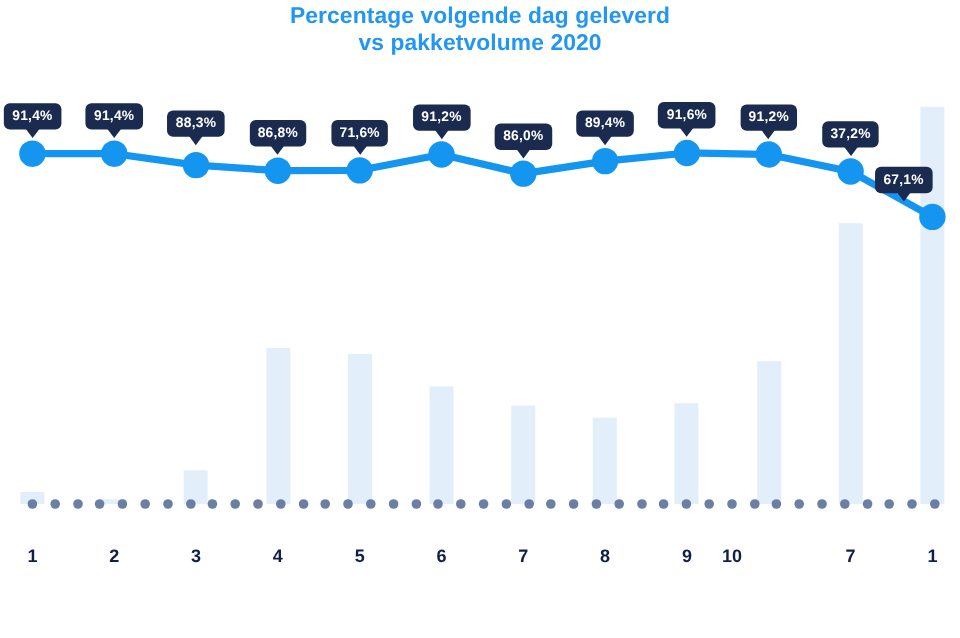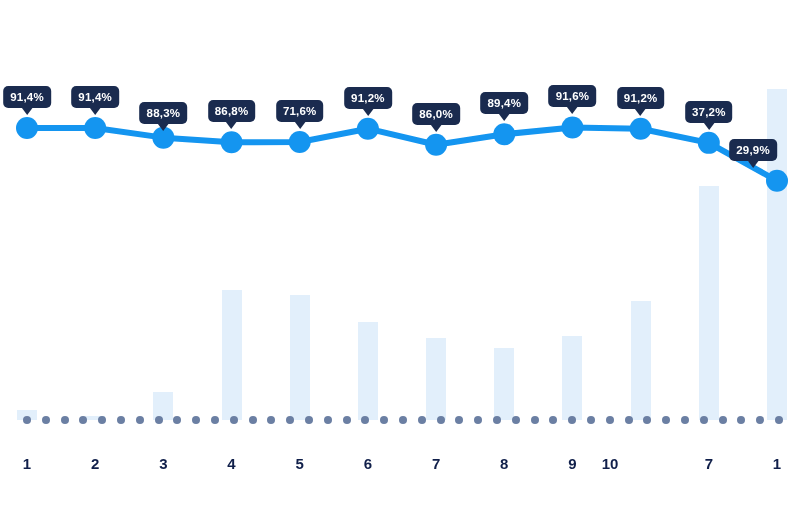--- a/index.html
+++ b/index.html
@@ -128,20 +128,24 @@
     letter-spacing: 0.2px;
     line-height: 18px;
     cursor: pointer;
   }
 </style>
 </head>
 <body>
 
 <div id="page">
 
+  <div id="chart-title">
+    <span class="line">Percentage volgende dag geleverd</span>
+    <span class="line">vs pakketvolume 2020</span>
+  </div>
 
   <div id="plot">
     <div id="bars-layer">
         <div class="bar" style="left: 17px; top: 410.333px; height: 9.66667px;"></div>
         <div class="bar" style="left: 85.1818px; top: 416.133px; height: 3.86667px;"></div>
         <div class="bar" style="left: 153.364px; top: 391.967px; height: 28.0333px;"></div>
         <div class="bar" style="left: 221.545px; top: 290.467px; height: 129.533px;"></div>
         <div class="bar" style="left: 289.727px; top: 295.3px; height: 124.7px;"></div>
         <div class="bar" style="left: 357.909px; top: 322.367px; height: 97.6333px;"></div>
         <div class="bar" style="left: 426.091px; top: 337.833px; height: 82.1667px;"></div>
@@ -207,30 +211,30 @@
           <circle cx="504.2727272727273" cy="134.248" r="11" fill="#1495f0"></circle>
           <circle cx="572.4545454545455" cy="127.47200000000002" r="11" fill="#1495f0"></circle>
           <circle cx="640.6363636363637" cy="128.704" r="11" fill="#1495f0"></circle>
           <circle cx="708.8181818181819" cy="142.872" r="11" fill="#1495f0"></circle>
           <circle cx="777" cy="180.756" r="11" fill="#1495f0"></circle>
         </g>
     </svg>
     <div id="labels-layer">
         <div class="tooltip" style="left: 27px; top: 86.088px;">91,4%</div>
         <div class="tooltip" style="left: 95.1818px; top: 86.088px;">91,4%</div>
-        <div class="tooltip" style="left: 163.364px; top: 102px;">88,3%</div>
+        <div class="tooltip" style="left: 163.364px; top: 92px;">88,3%</div>
         <div class="tooltip" style="left: 231.545px; top: 100.256px;">86,8%</div>
         <div class="tooltip" style="left: 299.727px; top: 99.948px;">71,6%</div>
         <div class="tooltip" style="left: 367.909px; top: 86.704px;">91,2%</div>
         <div class="tooltip" style="left: 436.091px; top: 102.72px;">86,0%</div>
         <div class="tooltip" style="left: 504.273px; top: 92.248px; text-align: right;">89,4%</div>
         <div class="tooltip" style="left: 572.455px; top: 85.472px;">91,6%</div>
         <div class="tooltip" style="left: 640.636px; top: 86.704px;">91,2%</div>
         <div class="tooltip" style="left: 708.818px; top: 100.872px;">37,2%</div>
-        <div class="tooltip" style="left: 753px; top: 138.756px;">29,9%</div>
+        <div class="tooltip" style="left: 753px; top: 138.756px;">67,1%</div>
       </div>
   </div>
 
   <div id="x-axis">
       <div class="x-tick" style="left: 27px;">1</div>
       <div class="x-tick" style="left: 95.1818px;">2</div>
       <div class="x-tick" style="left: 163.364px;">3</div>
       <div class="x-tick" style="left: 231.545px;">4</div>
       <div class="x-tick" style="left: 299.727px;">5</div>
       <div class="x-tick" style="left: 367.909px;">6</div>

